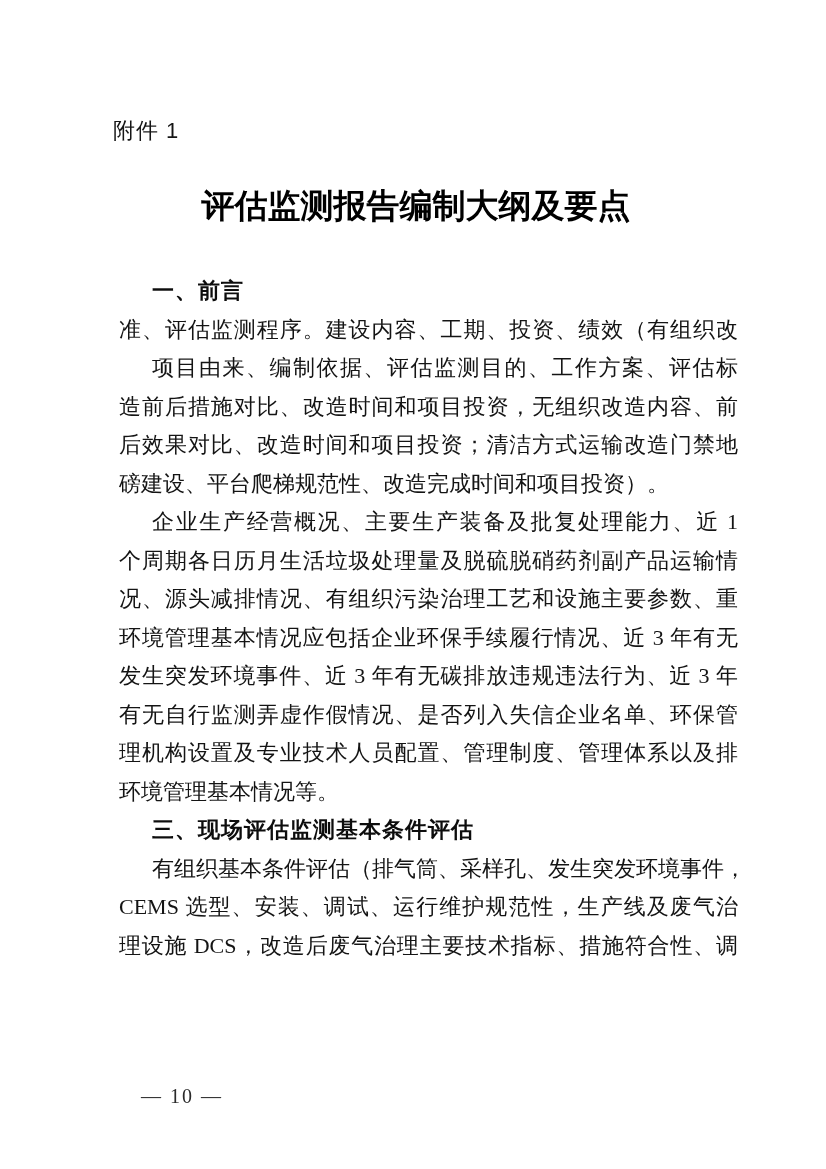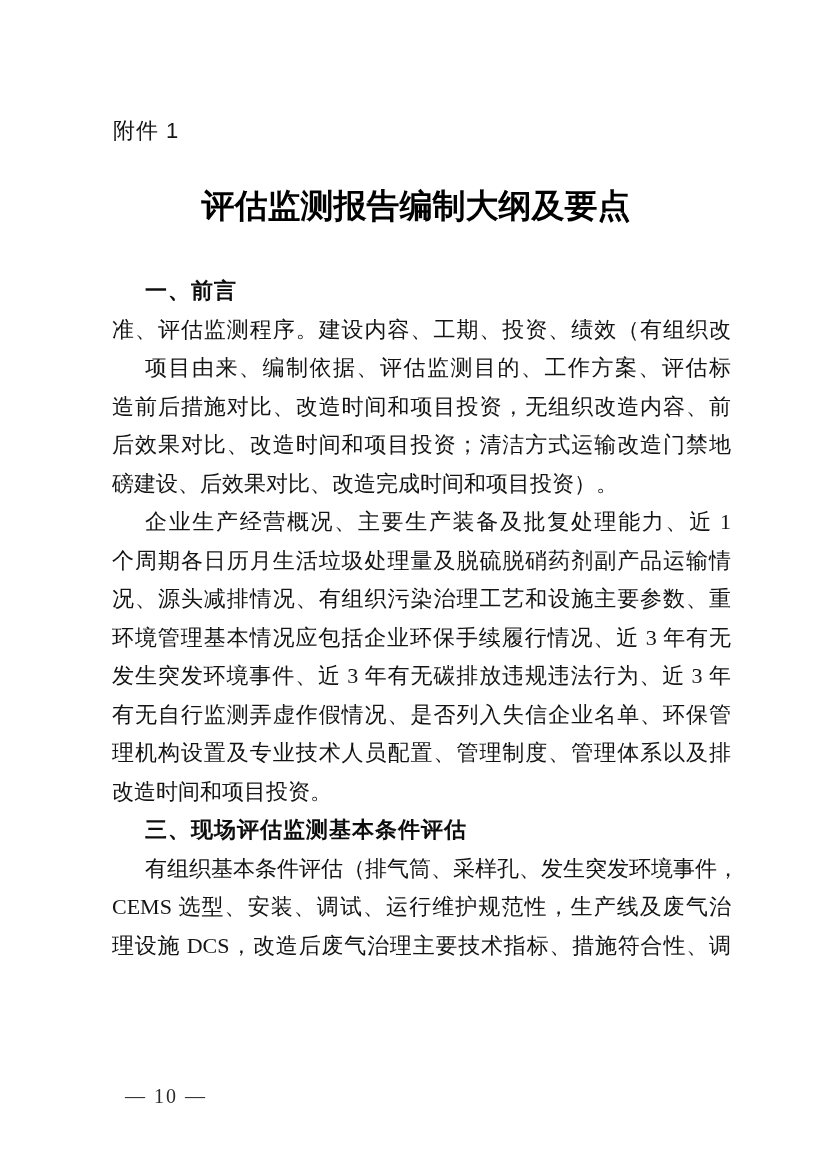--- a/index.html
+++ b/index.html
@@ -37,21 +37,21 @@
     text-align:center;
     font-size:33px;
     line-height:44px;
     font-weight:700;
     font-family:"Liberation Serif","DejaVu Serif",serif;
     color:#000;
     letter-spacing:0px;
   }
   .body-block{
     position:absolute;
-    left:112px;
+    left:119px;
     top:272px;
     width:619px;
     font-size:22px;
     line-height:38.5px;
     color:#141414;
   }
   .line{
     text-align:justify;
     text-align-last:justify;
     white-space:nowrap;
@@ -68,21 +68,21 @@
     font-family:"Liberation Sans","DejaVu Sans",sans-serif;
     font-weight:700;
     color:#0d0d0d;
     text-indent:33px;
     text-align:left;
     text-align-last:left;
     letter-spacing:1px;
   }
   .footer{
     position:absolute;
-    left:125px;
+    left:141px;
     top:1083px;
     font-size:20px;
     line-height:26px;
     color:#2a2a2a;
     font-family:"Liberation Serif","DejaVu Serif",serif;
     letter-spacing:2px;
   }
 </style>
 </head>
 <body>
@@ -93,30 +93,30 @@
 
   <h1 class="title">评估监测报告编制大纲及要点</h1>
 
   <div class="body-block">
 
     <div class="line heading">一、前言</div>
     <div class="line">准、评估监测程序。建设内容、工期、投资、绩效（有组织改</div>
     <div class="line indent">项目由来、编制依据、评估监测目的、工作方案、评估标</div>
     <div class="line">造前后措施对比、改造时间和项目投资，无组织改造内容、前</div>
     <div class="line">后效果对比、改造时间和项目投资；清洁方式运输改造门禁地</div>
-    <div class="line natural">磅建设、后效果对比、改造完成时间和项目投资）。</div>
+    <div class="line natural">磅建设、平台爬梯规范性、改造完成时间和项目投资）。</div>
 
     <div class="line indent">企业生产经营概况、主要生产装备及批复处理能力、近 1</div>
     <div class="line">个周期各日历月生活垃圾处理量及脱硫脱硝药剂副产品运输情</div>
     <div class="line">况、源头减排情况、有组织污染治理工艺和设施主要参数、重</div>
     <div class="line">环境管理基本情况应包括企业环保手续履行情况、近 3 年有无</div>
     <div class="line">发生突发环境事件、近 3 年有无碳排放违规违法行为、近 3 年</div>
     <div class="line">有无自行监测弄虚作假情况、是否列入失信企业名单、环保管</div>
     <div class="line">理机构设置及专业技术人员配置、管理制度、管理体系以及排</div>
-    <div class="line natural">改造时间和项目投资。</div>
+    <div class="line natural">环境管理基本情况等。</div>
 
     <div class="line heading">三、现场评估监测基本条件评估</div>
     <div class="line indent">有组织基本条件评估（排气筒、采样孔、发生突发环境事件，</div>
     <div class="line">CEMS 选型、安装、调试、运行维护规范性，生产线及废气治</div>
     <div class="line">理设施 DCS，改造后废气治理主要技术指标、措施符合性、调</div>
 
   </div>
 
   <div class="footer">— 10 —</div>
 

